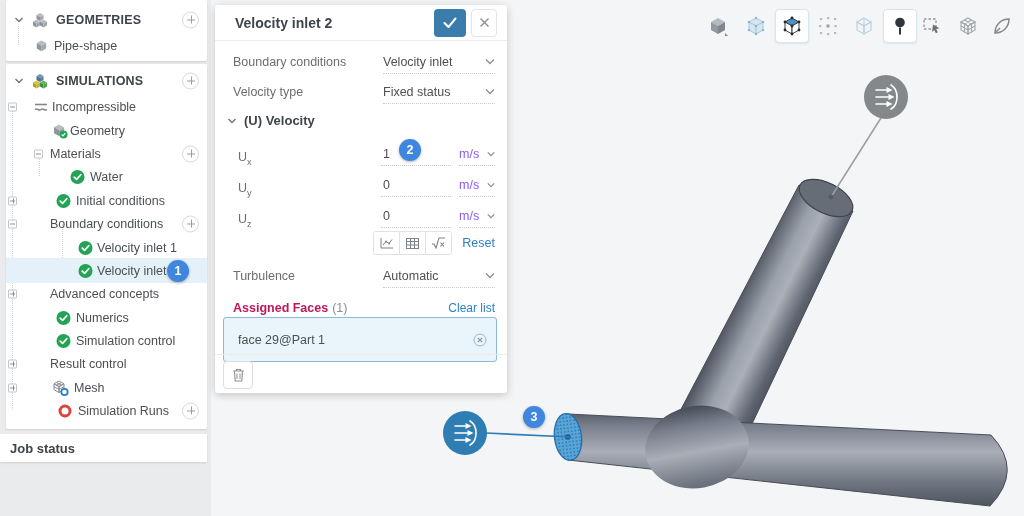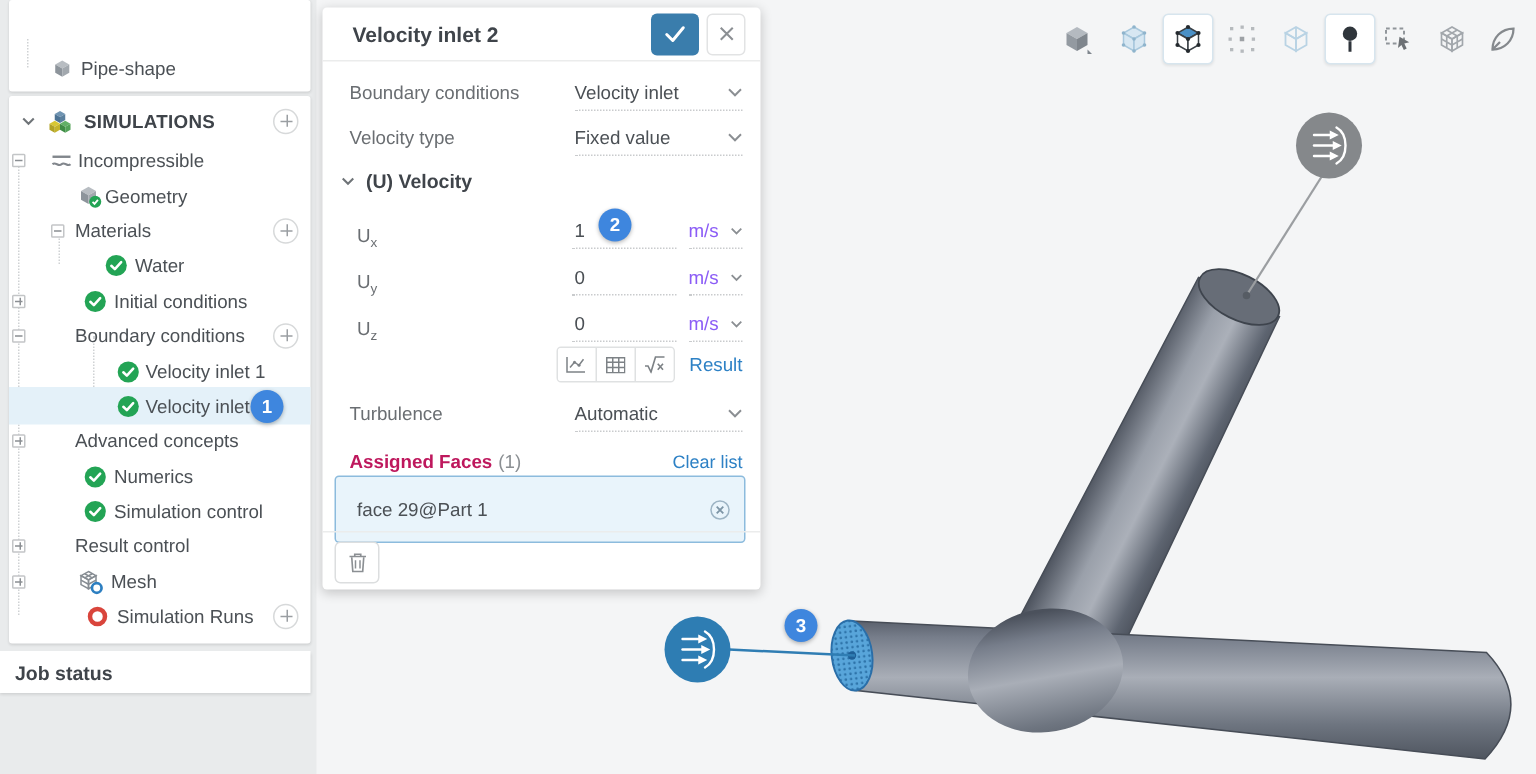--- a/index.html
+++ b/index.html
@@ -233,20 +233,41 @@
       </svg>
   </div>
 
   <div class="badge vbadge">3</div>
 </div>
 
 <div class="sidebar-col">
 
   <div class="card" id="card-geo">
     <div class="treeline" style="left:12px;top:26px;height:19px"></div>
+    <div class="trow hdr" style="top:8px">
+      <svg style="left:8px" width="10" height="10" viewBox="0 0 10 10">
+          <polyline points="1.5,3 5,6.5 8.5,3" fill="none" stroke="#6f7478" stroke-width="1.4"></polyline>
+        </svg>
+      <svg style="left:26px" width="16" height="17" viewBox="0 0 16 17">
+          <path d="M8,1.5 L11.5,3.5 L8,5.5 L4.5,3.5 Z" fill="#b8bdc2"></path>
+          <path d="M4.5,3.5 L8,5.5 L8,9.5 L4.5,7.5 Z" fill="#8d949b"></path>
+          <path d="M11.5,3.5 L8,5.5 L8,9.5 L11.5,7.5 Z" fill="#a2a8ae"></path>
+          <path d="M4.5,8 L8,10 L4.5,12 L1,10 Z" fill="#b8bdc2"></path>
+          <path d="M1,10 L4.5,12 L4.5,16 L1,14 Z" fill="#8d949b"></path>
+          <path d="M8,10 L4.5,12 L4.5,16 L8,14 Z" fill="#a2a8ae"></path>
+          <path d="M11.5,8 L15,10 L11.5,12 L8,10 Z" fill="#b8bdc2"></path>
+          <path d="M8,10 L11.5,12 L11.5,16 L8,14 Z" fill="#8d949b"></path>
+          <path d="M15,10 L11.5,12 L11.5,16 L15,14 Z" fill="#a2a8ae"></path>
+        </svg>
+      <span class="tlabel" style="left:50px">GEOMETRIES</span>
+      <span class="pluscircle" style="right:8px">
+          <i></i>
+          <b></b>
+        </span>
+    </div>
     <div class="trow" style="top:34px">
       <svg style="left:28px" width="15" height="15" viewBox="0 0 16 16">
           <path d="M8,2 L13,4.8 L8,7.6 L3,4.8 Z" fill="#b8bdc2"></path>
           <path d="M3,4.8 L8,7.6 L8,13.5 L3,10.7 Z" fill="#8d949b"></path>
           <path d="M13,4.8 L8,7.6 L8,13.5 L13,10.7 Z" fill="#a2a8ae"></path>
         </svg>
       <span class="tlabel" style="left:48px">Pipe-shape</span>
     </div>
   </div>
 
@@ -445,21 +466,21 @@
       <span class="vtext">Velocity inlet</span>
       <svg width="10" height="7" viewBox="0 0 10 7">
           <polyline points="1,1.5 5,5.5 9,1.5" fill="none" stroke="#8b8f93" stroke-width="1.3"></polyline>
         </svg>
     </span>
   </div>
 
   <div class="prow" style="top:72px">
     <span class="plabel">Velocity type</span>
     <span class="vgroup">
-      <span class="vtext">Fixed value</span>
+      <span class="vtext">Fixed status</span>
       <svg width="10" height="7" viewBox="0 0 10 7">
           <polyline points="1,1.5 5,5.5 9,1.5" fill="none" stroke="#8b8f93" stroke-width="1.3"></polyline>
         </svg>
     </span>
   </div>
 
   <div class="sec-head">
     <svg width="10" height="10" viewBox="0 0 10 10">
         <polyline points="1.5,3 5,6.5 8.5,3" fill="none" stroke="#6f7478" stroke-width="1.4"></polyline>
       </svg>
@@ -522,21 +543,21 @@
             <path d="M0.5,3.5 H12.5 M0.5,7 H12.5 M4.5,0.5 V10.5 M8.5,0.5 V10.5" stroke="#7d8286"></path>
           </svg>
       </span>
       <span class="tool-btn">
         <svg width="15" height="12" viewBox="0 0 15 12">
             <path d="M1,7 H3 L5,11 L8,1 H14" stroke="#7d8286" fill="none" stroke-width="1.1"></path>
             <path d="M9.5,5.5 L13,9.5 M13,5.5 L9.5,9.5" stroke="#7d8286" stroke-width="1.1"></path>
           </svg>
       </span>
     </span>
-    <span class="link">Result</span>
+    <span class="link">Reset</span>
   </div>
 
   <div class="prow" style="top:256px">
     <span class="plabel">Turbulence</span>
     <span class="vgroup">
       <span class="vtext">Automatic</span>
       <svg width="10" height="7" viewBox="0 0 10 7">
           <polyline points="1,1.5 5,5.5 9,1.5" fill="none" stroke="#8b8f93" stroke-width="1.3"></polyline>
         </svg>
     </span>

